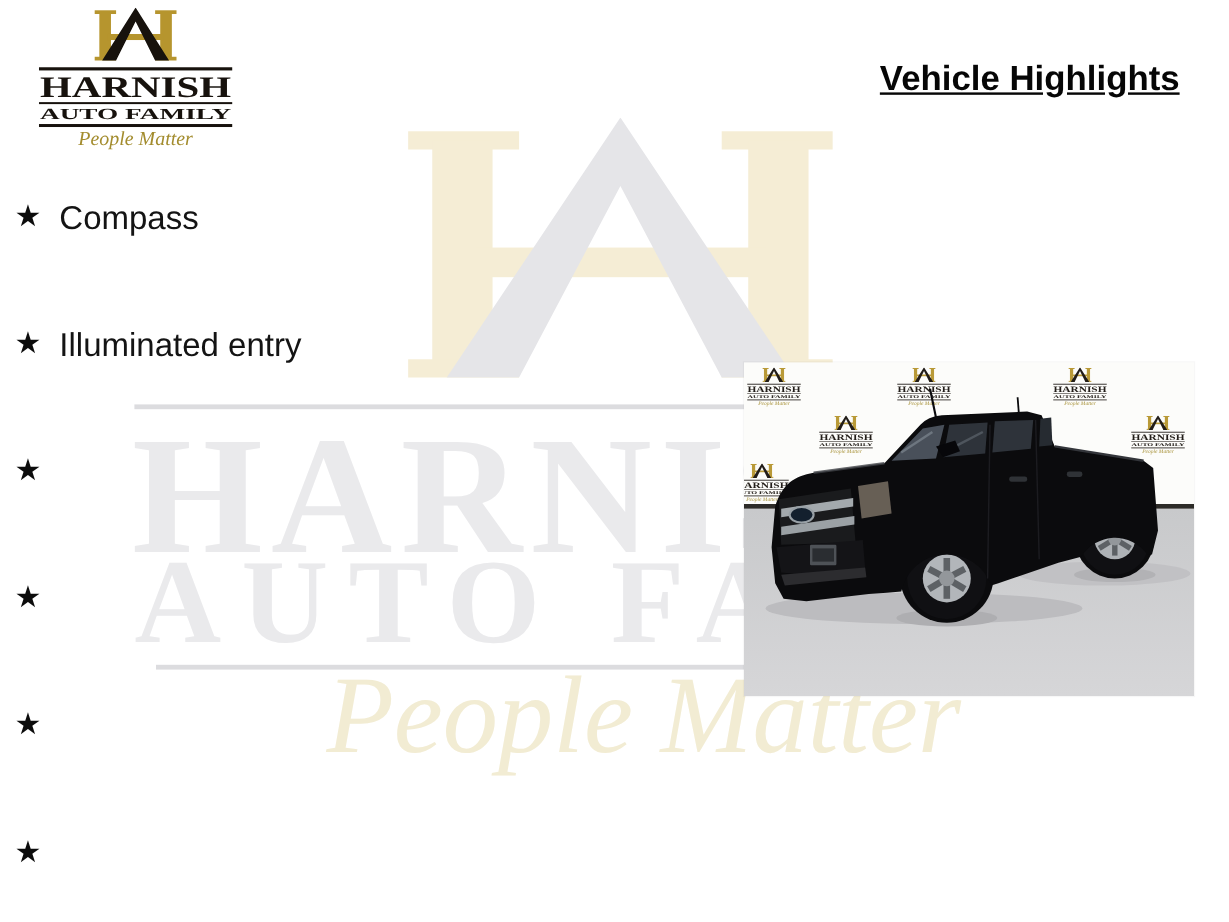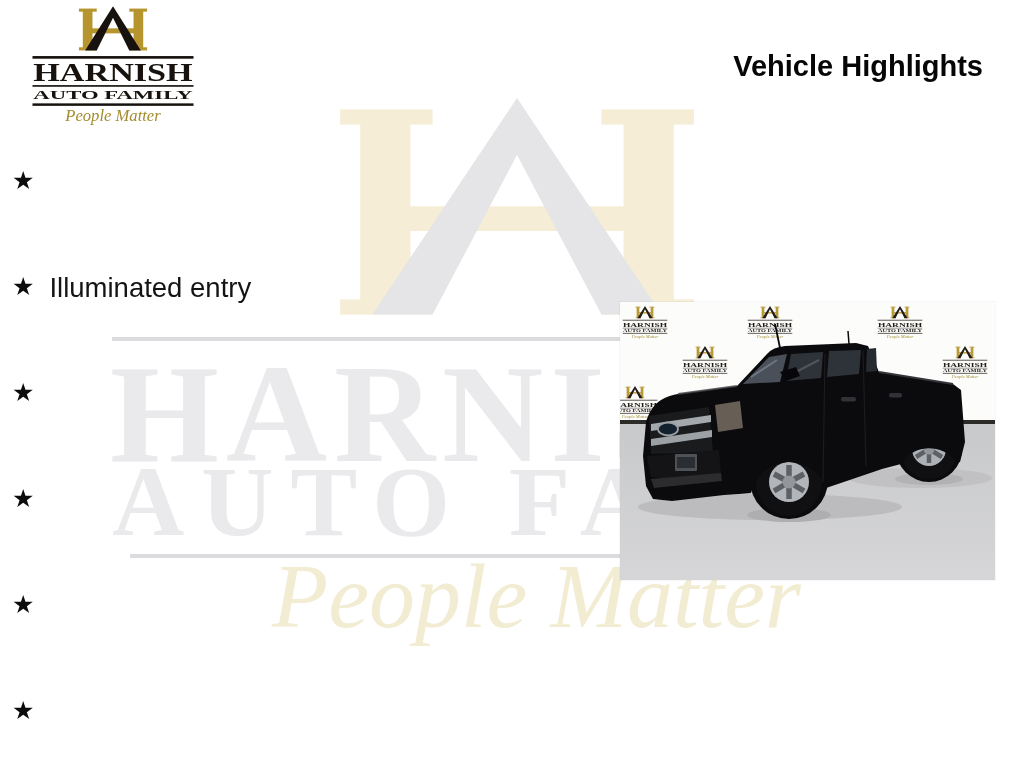--- a/index.html
+++ b/index.html
@@ -20,21 +20,21 @@
   .wm-rule-bottom{left:130px;top:554px;width:815px;}
   .wm-name{position:absolute;left:110px;top:344px;font-family:"Liberation Serif",serif;font-weight:bold;
            font-size:140px;line-height:1;letter-spacing:7px;color:var(--wm_text);white-space:nowrap;}
   .wm-sub{position:absolute;left:112px;top:452px;font-family:"Liberation Serif",serif;font-weight:bold;
           font-size:100px;line-height:1;letter-spacing:17px;color:var(--wm_text);white-space:nowrap;}
   .wm-tagline{position:absolute;left:272px;top:550px;font-family:"Liberation Serif",serif;font-style:italic;
               font-size:92px;line-height:1;color:var(--wm_tagline);white-space:nowrap;}
 
   
   .header-logo{position:absolute;left:30px;top:6px;width:166px;height:125px;z-index:3;}
-  .page-title{position:absolute;top:50px;right:41px;z-index:3;font-size:29px;font-weight:700;color:#060606;white-space:nowrap;}
+  .page-title{position:absolute;top:50px;right:41px;z-index:3;font-size:29px;font-weight:700;color:#060606;white-space:nowrap;text-decoration:underline;}
 
   
   .features{position:absolute;left:12px;top:158px;z-index:2;list-style:none;}
   .features li{display:flex;align-items:center;height:37px;margin-bottom:69px;padding-top:10px;}
   .features .star{font-size:25px;color:#0c0c0c;margin-right:15px;line-height:1;transform:translateY(-1px);}
   .features .label{font-size:27.5px;color:var(--text);line-height:36px;white-space:nowrap;}
 
   
   .photo{position:absolute;left:620px;top:302px;width:375px;height:278px;z-index:1;background:var(--wall);
          box-shadow:0 0 0 1px rgba(0,0,0,0.03);overflow:hidden;}
@@ -91,20 +91,21 @@
   </div>
 
   <svg class="header-logo" viewBox="0 0 200 150">
     <use href="#logo-full"></use>
   </svg>
   <h1 class="page-title">Vehicle Highlights</h1>
 
   <ul class="features">
     <li>
       <span class="star">★</span>
+      <span class="label">Compass</span>
     </li>
     <li>
       <span class="star">★</span>
       <span class="label">Illuminated entry</span>
     </li>
     <li>
       <span class="star">★</span>
     </li>
     <li>
       <span class="star">★</span>

